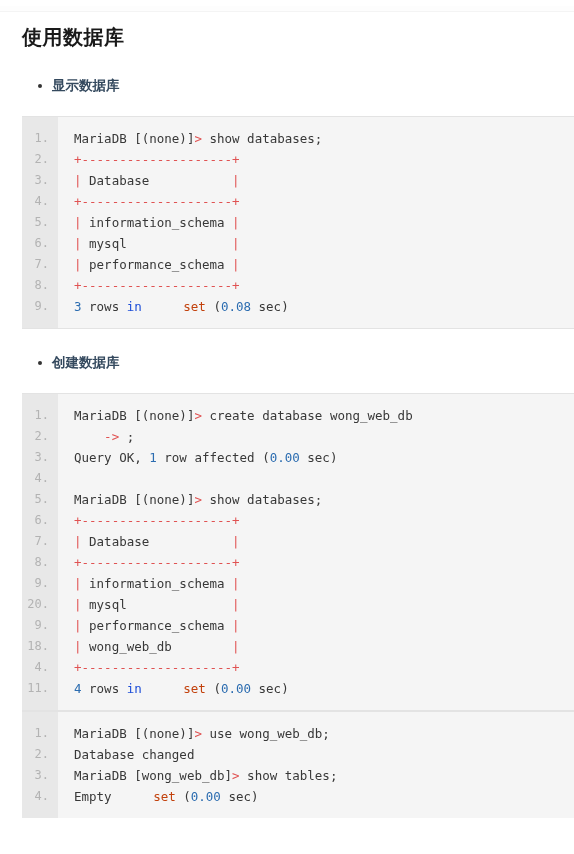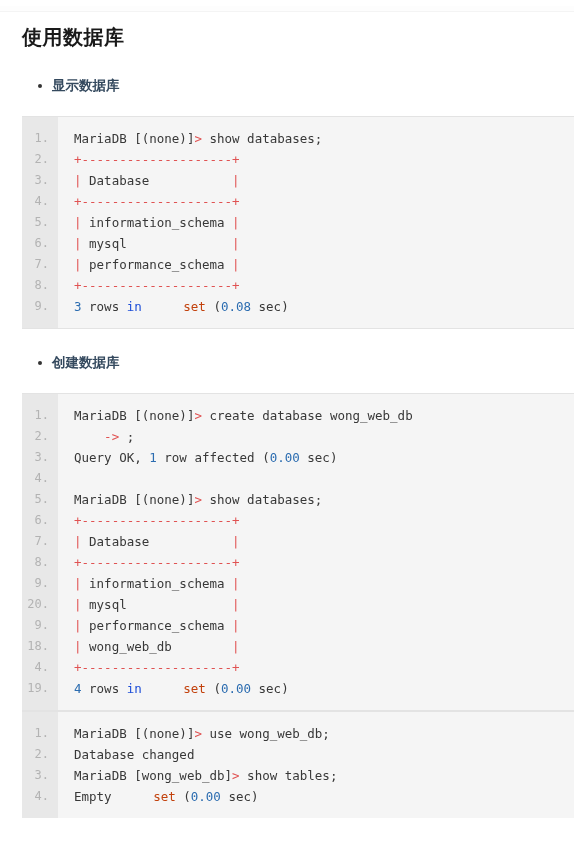--- a/index.html
+++ b/index.html
@@ -147,21 +147,21 @@
           <div>4.</div>
           <div>5.</div>
           <div>6.</div>
           <div>7.</div>
           <div>8.</div>
           <div>9.</div>
           <div>20.</div>
           <div>9.</div>
           <div>18.</div>
           <div>4.</div>
-          <div>19.</div>
+          <div>11.</div>
         </div>
         <div class="code"><div><span class="tok-plain">MariaDB [(none)]</span><span class="tok-punct">&gt;</span><span class="tok-plain"> create database wong_web_db</span></div><div><span class="tok-plain">    </span><span class="tok-punct">-&gt;</span><span class="tok-plain"> ;</span></div><div><span class="tok-plain">Query OK, </span><span class="tok-num">1</span><span class="tok-plain"> row affected (</span><span class="tok-num">0.00</span><span class="tok-plain"> sec)</span></div><div><span class="tok-plain"></span>&nbsp;</div><div><span class="tok-plain">MariaDB [(none)]</span><span class="tok-punct">&gt;</span><span class="tok-plain"> show databases;</span></div><div><span class="tok-punct">+--------------------+</span></div><div><span class="tok-punct">|</span><span class="tok-plain"> Database           </span><span class="tok-punct">|</span></div><div><span class="tok-punct">+--------------------+</span></div><div><span class="tok-punct">|</span><span class="tok-plain"> information_schema </span><span class="tok-punct">|</span></div><div><span class="tok-punct">|</span><span class="tok-plain"> mysql              </span><span class="tok-punct">|</span></div><div><span class="tok-punct">|</span><span class="tok-plain"> performance_schema </span><span class="tok-punct">|</span></div><div><span class="tok-punct">|</span><span class="tok-plain"> wong_web_db        </span><span class="tok-punct">|</span></div><div><span class="tok-punct">+--------------------+</span></div><div><span class="tok-num">4</span><span class="tok-plain"> rows </span><span class="tok-kw">in</span><span class="tok-plain"> </span><span class="tok-kw2">set</span><span class="tok-plain"> (</span><span class="tok-num">0.00</span><span class="tok-plain"> sec)</span></div></div>
       </div>
       <div class="codeblock last">
         <div class="gutter">
           <div>1.</div>
           <div>2.</div>
           <div>3.</div>
           <div>4.</div>
         </div>

